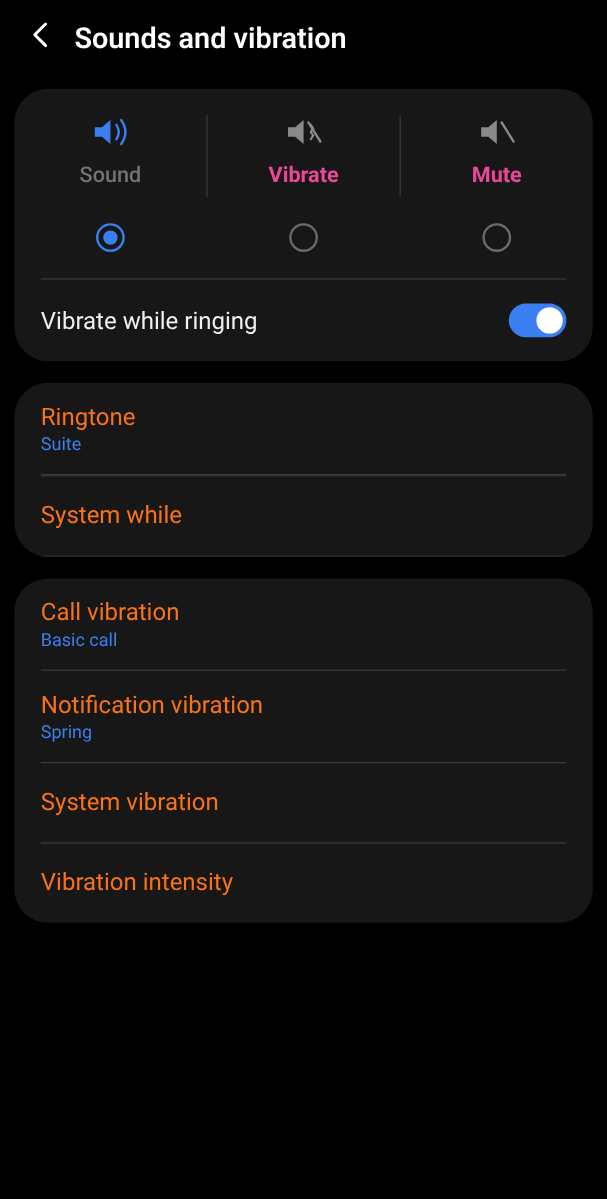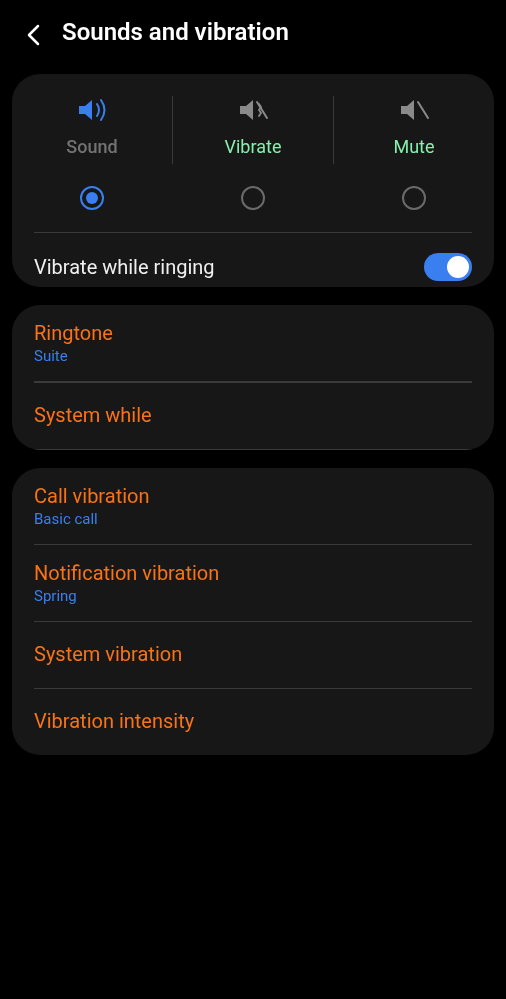--- a/index.html
+++ b/index.html
@@ -11,21 +11,21 @@
     body {
       width: 506px;
       height: 999px;
       background: #000000;
       font-family: -apple-system, BlinkMacSystemFont, "Segoe UI", Roboto, Arial, sans-serif;
       color: #ffffff;
       overflow: hidden;
     }
     .header {
       display: flex;
-      align-items: flex-end;
+      align-items: flex-start;
       padding: 18px 6px 18px 22px;
       gap: 18px;
     }
     .back-icon {
       width: 22px;
       height: 22px;
       display: flex;
       align-items: center;
       justify-content: center;
     }
@@ -59,21 +59,22 @@
       align-self: center;
     }
     .mode-icon {
       height: 28px;
       display: flex;
       align-items: center;
       justify-content: center;
     }
     .mode-label {
       font-size: 18px;
-      color: #86efac;
+      color: #ec4899;
+      font-weight: bold;
     }
     .mode-label.active {
       color: #737373;
       font-weight: 500;
     }
     .radio-row {
       display: flex;
       padding: 12px 0 22px 0;
     }
     .radio-col {
@@ -107,21 +108,21 @@
     }
     .hline-full {
       height: 1px;
       background: #3a3a3a;
       margin: 0 22px;
     }
     .toggle-row {
       display: flex;
       align-items: center;
       justify-content: space-between;
-      padding: 20px 22px 6px 22px;
+      padding: 20px 22px 20px 22px;
     }
     .toggle-label {
       font-size: 20px;
       color: #f0f0f0;
     }
     .toggle {
       width: 48px;
       height: 28px;
       border-radius: 14px;
       background: #3a7ff0;

